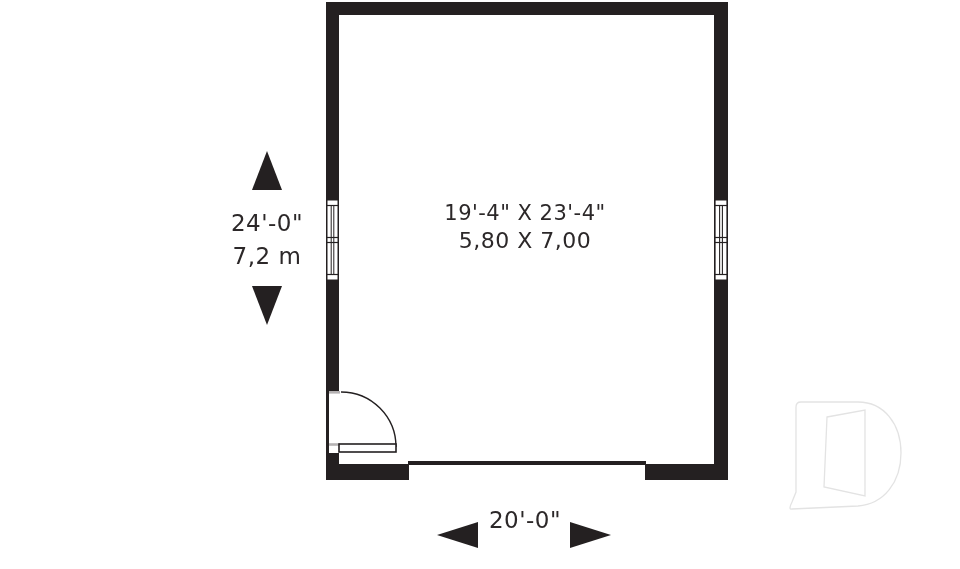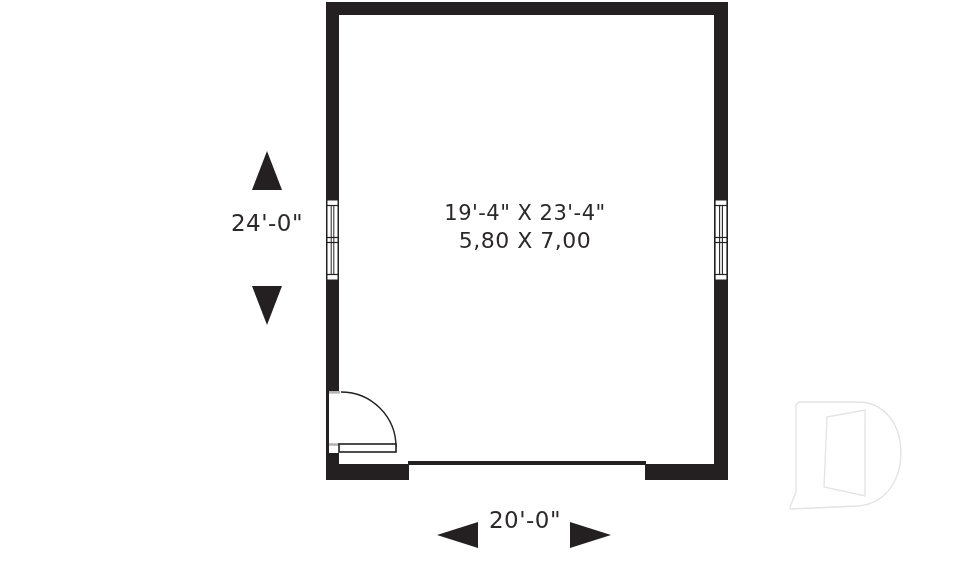--- a/index.html
+++ b/index.html
@@ -116,20 +116,21 @@
   </svg>
 
   <div class="room-label">
     <div>19'-4" X 23'-4"</div>
     <div class="metric">5,80 X 7,00</div>
   </div>
 
   <div class="tri tri-up" style="left:252px;top:151px;"></div>
   <div class="dim-text" style="left:212px;top:207px;width:110px;">
     <div>24'-0"</div>
+    <div>7,2 m</div>
   </div>
   <div class="tri tri-down" style="left:252px;top:286px;"></div>
 
   <div class="tri tri-left" style="left:437px;top:522px;"></div>
   <div class="dim-text" style="left:465px;top:504px;width:120px;line-height:32px;">
     <div>20'-0"</div>
   </div>
   <div class="tri tri-right" style="left:570px;top:522px;"></div>
 
   <svg class="abs" style="left:788px;top:396px;" width="120" height="122" viewBox="0 0 120 122">

